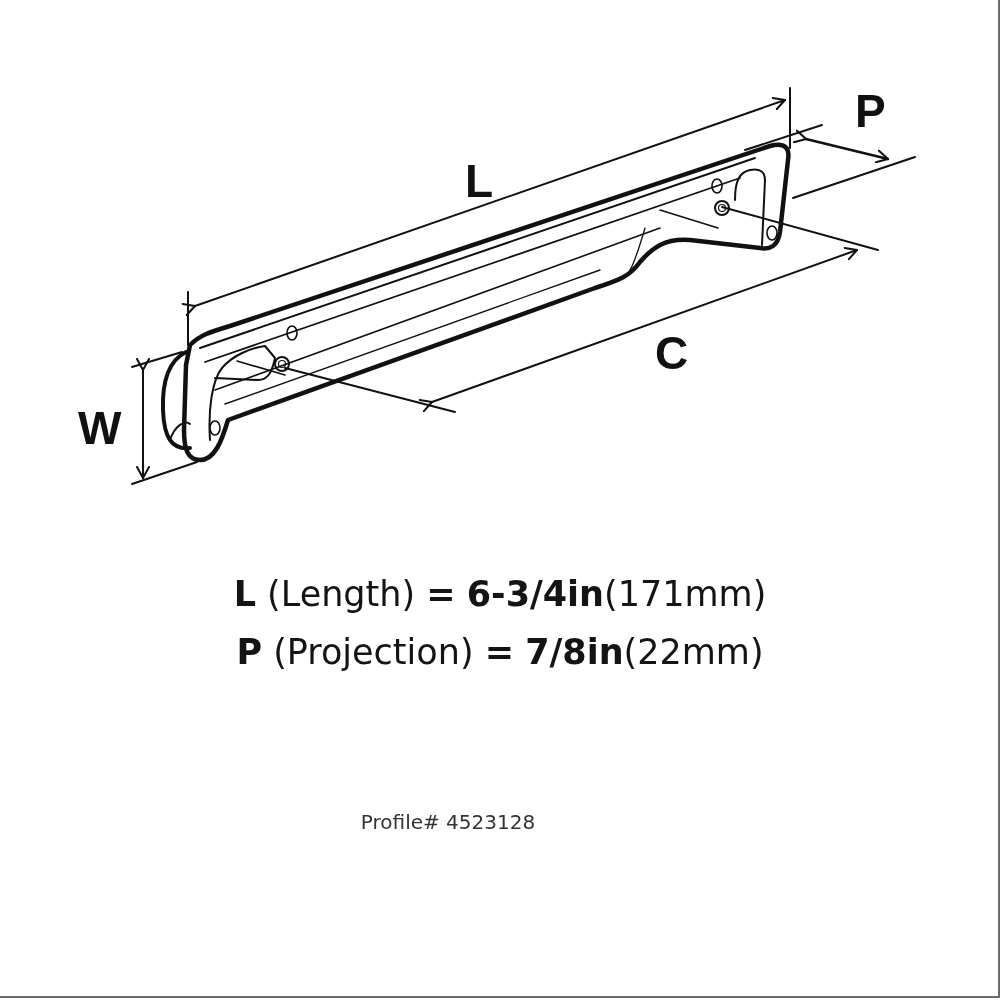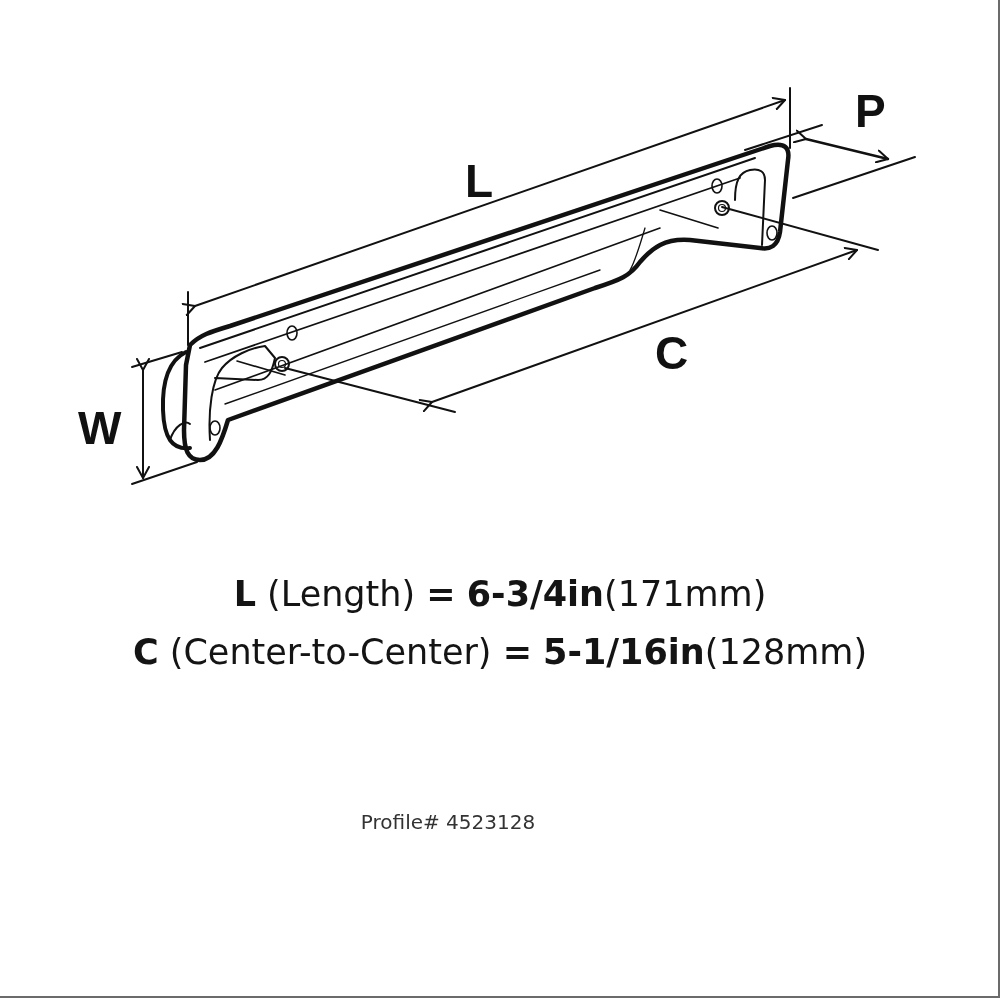--- a/index.html
+++ b/index.html
@@ -103,20 +103,20 @@
 <div class="dim-label" style="left:78px; top:405px;">W</div>
 
 <div class="specs">
   <div class="spec-line">
     <span class="letter">L</span>
     <span class="name">(Length)</span>
     <span class="eq">=</span>
     <span class="inch">6-3/4in</span><span class="mm">(171mm)</span>
   </div>
   <div class="spec-line">
-    <span class="letter">C</span>
-    <span class="name">(Center-to-Center)</span>
+    <span class="letter">P</span>
+    <span class="name">(Projection)</span>
     <span class="eq">=</span>
-    <span class="inch">5-1/16in</span><span class="mm">(128mm)</span>
+    <span class="inch">7/8in</span><span class="mm">(22mm)</span>
   </div>
 </div>
 
 <div class="profile">Profile# 4523128</div>
 
 </body></html>

